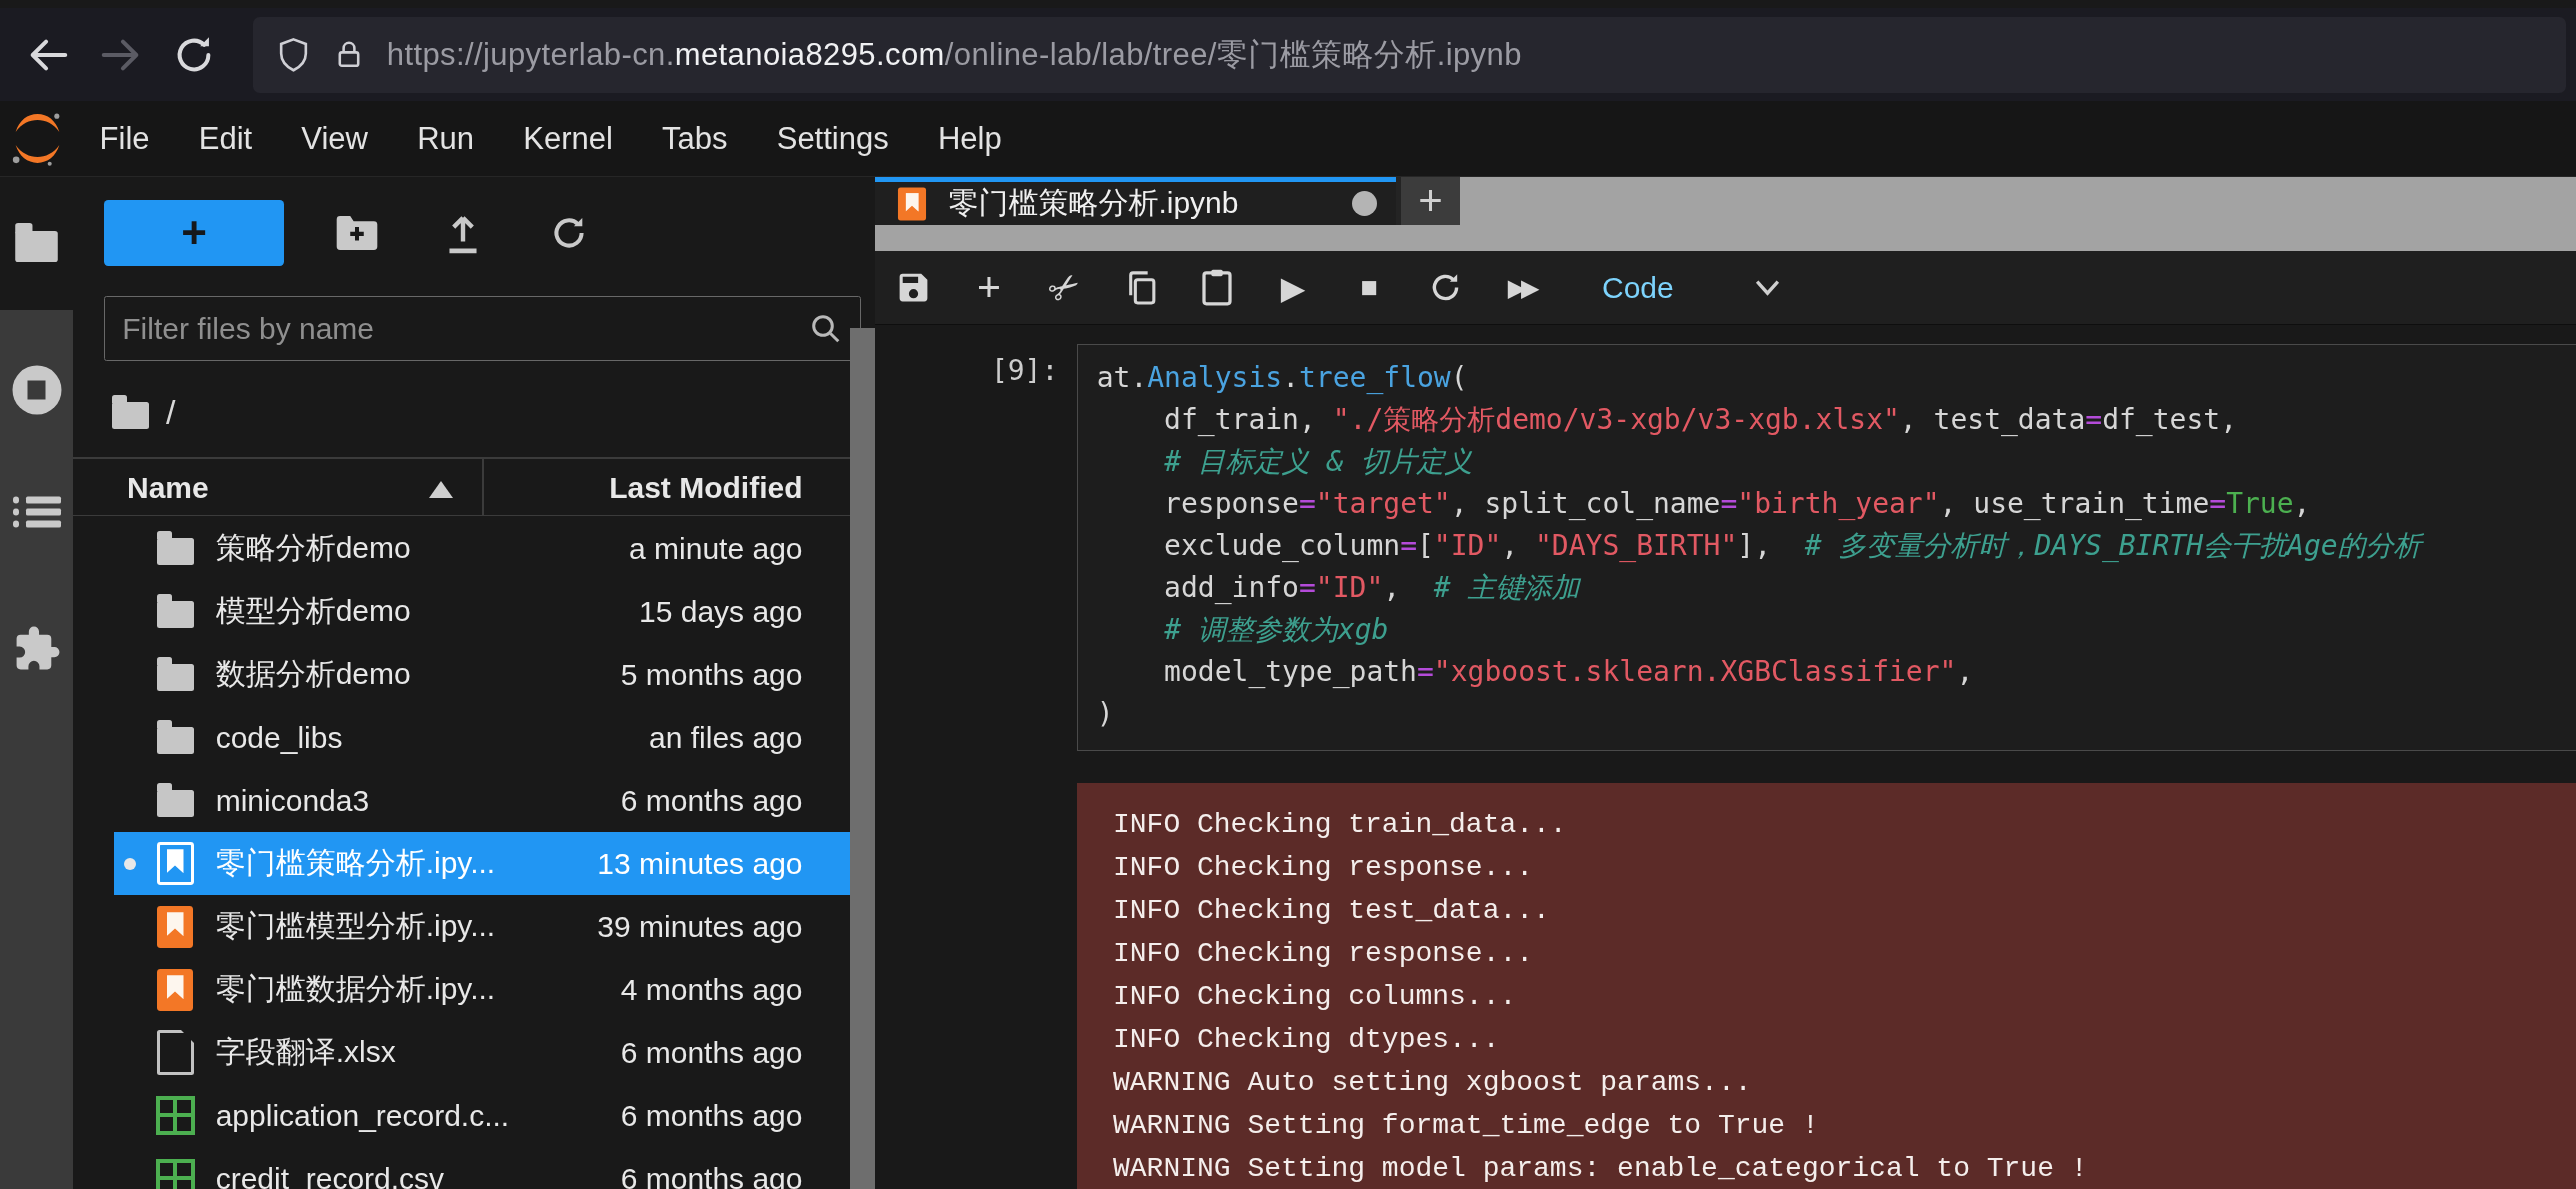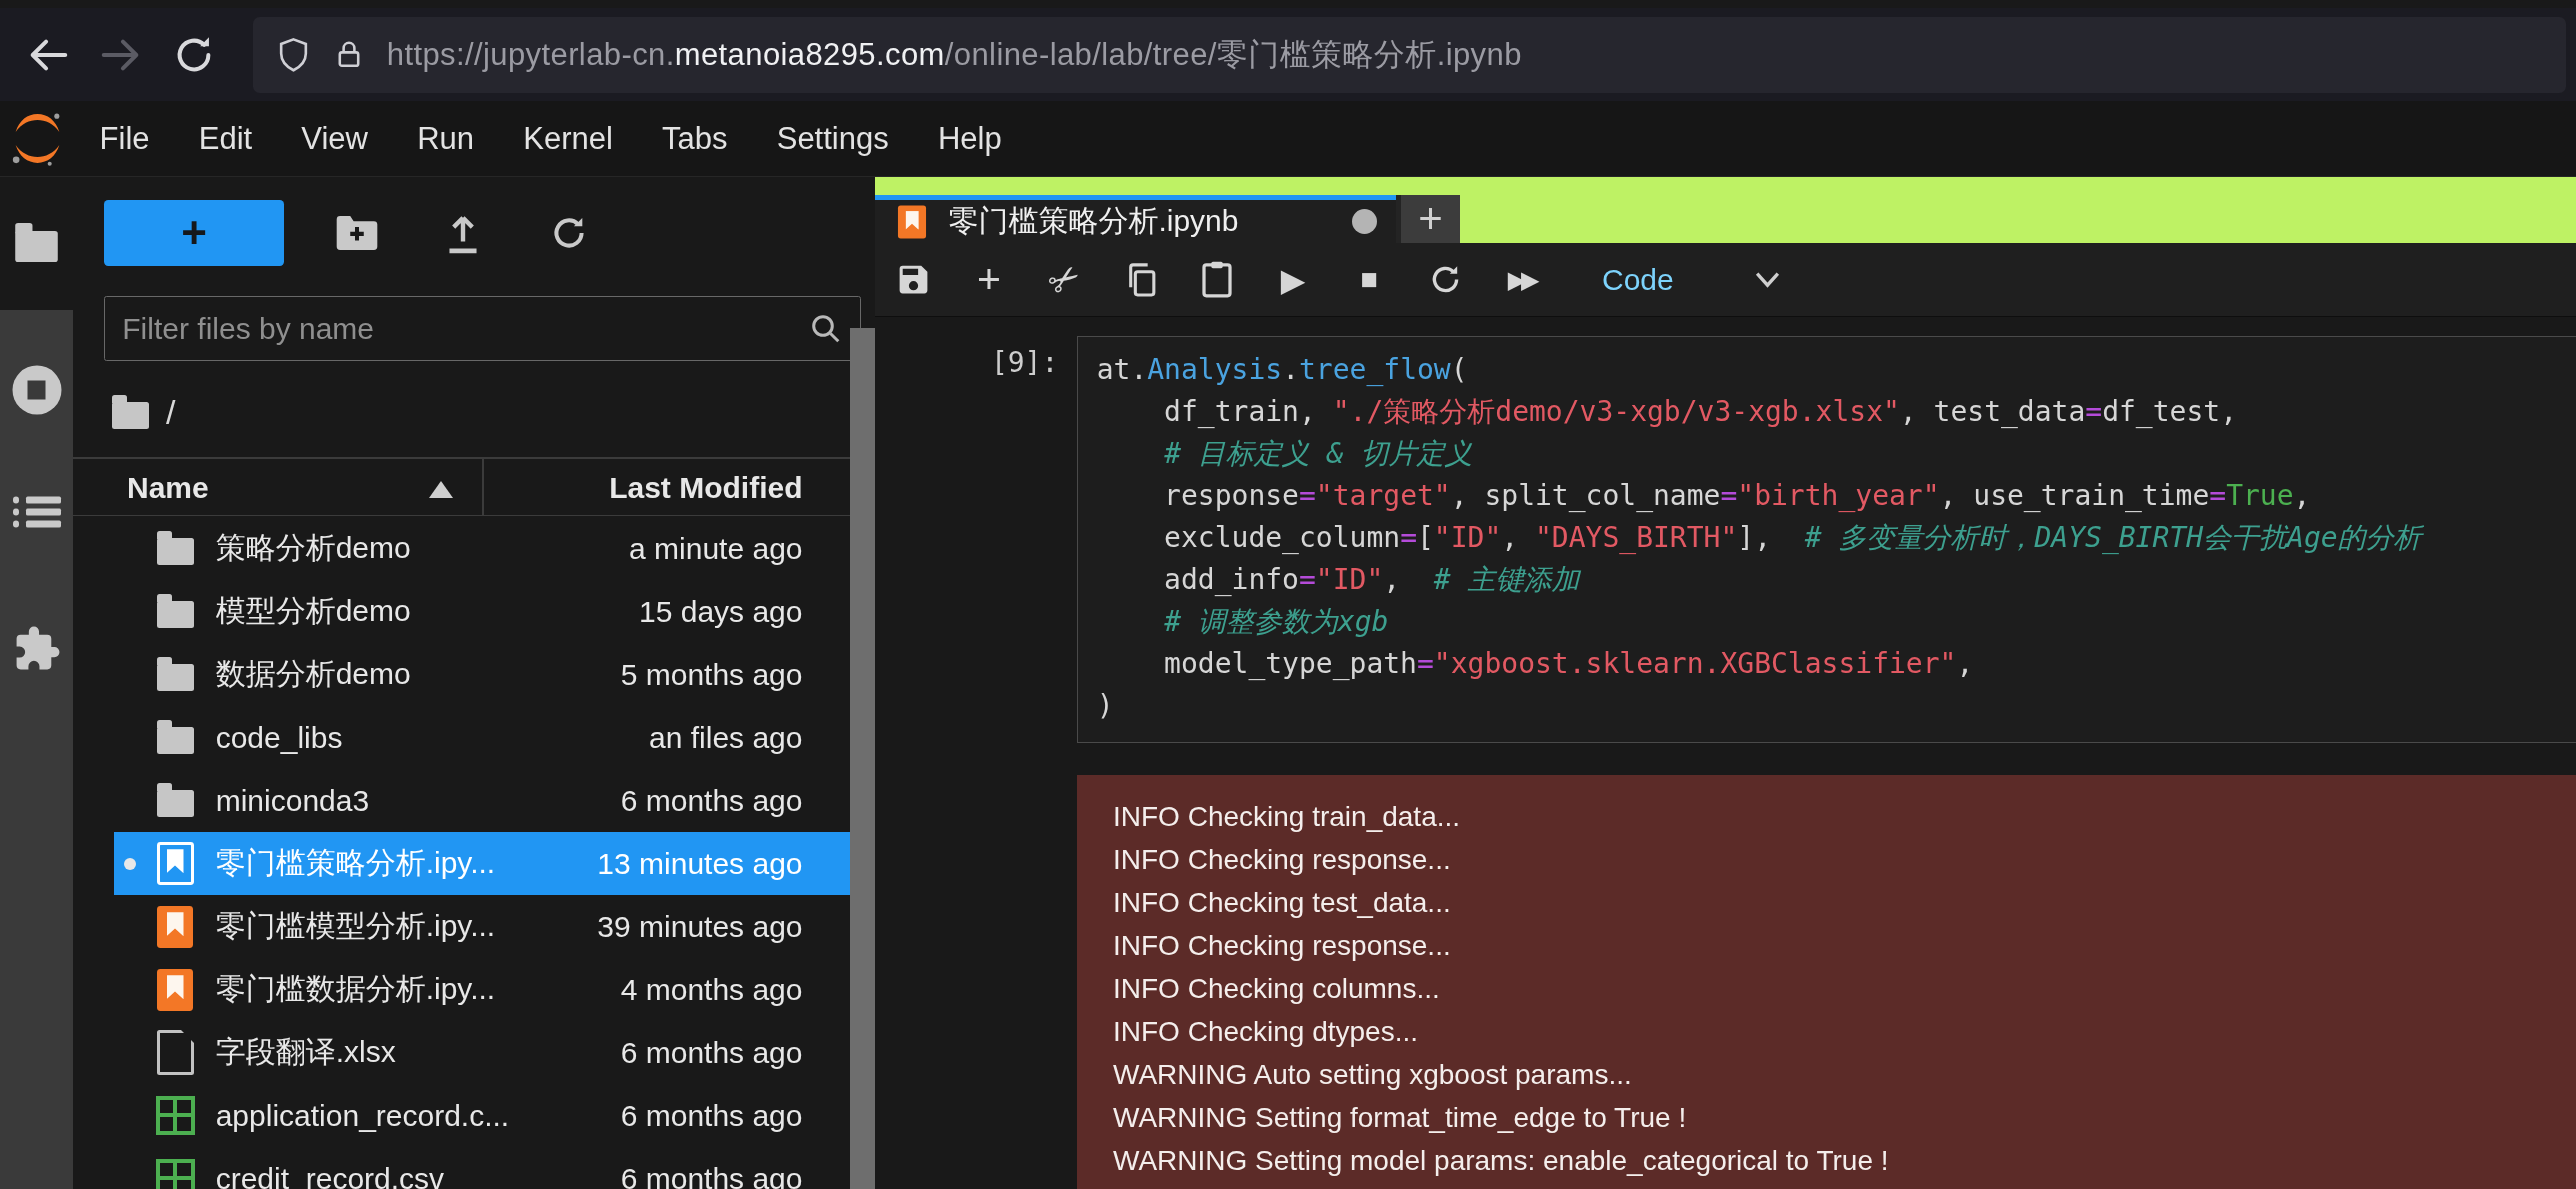--- a/index.html
+++ b/index.html
@@ -74,21 +74,21 @@
       linear-gradient(#4caf50,#4caf50) center/4.2px 100% no-repeat;background-color:#191919;}
   
   .icon-kernels{width:49px;height:49px;border-radius:50%;background:#c9c9c9;position:relative;}
   .icon-kernels::after{content:'';position:absolute;left:50%;top:50%;width:18.7px;height:18.7px;margin:-9.3px 0 0 -9.3px;background:#3a3a3a;}
   .icon-toc{width:48px;}
   .icon-toc .trow{display:flex;align-items:center;margin:5.1px 0;}
   .icon-toc .tdot{width:6.8px;height:6.8px;border-radius:50%;background:#c9c9c9;margin-right:6.8px;}
   .icon-toc .tbar{height:6.8px;flex:1;background:#c9c9c9;border-radius:1.7px;}
   
   .main{flex:1;display:flex;flex-direction:column;min-width:0;}
-  .tabbar{height:66px;background:#bef264;display:flex;align-items:flex-end;}
+  .tabbar{height:74px;background:#a3a3a3;display:flex;align-items:flex-start;}
   .tabzone{display:flex;background:#242424;}
   .tab{width:521px;background:#1f1f1f;border-top:5.1px solid #2196f3;display:flex;align-items:center;
       padding:0 18.7px;gap:18.7px;box-sizing:border-box;}
   .tab .tab-title{font-size:30px;color:#f0f0f0;white-space:nowrap;overflow:hidden;text-overflow:ellipsis;}
   .tab .dirty{width:25.5px;height:25.5px;border-radius:50%;background:#b4b4b4;margin-left:auto;flex:0 0 auto;}
   .tab .icon-nb{transform:scale(.78);transform-origin:center;}
   .newtab{width:59px;margin-left:5.1px;background:#3c3c3c;display:flex;align-items:center;justify-content:center;
       color:#d0d0d0;font-size:42px;font-weight:300;}
   .nbtoolbar{height:73px;background:#1f1f1f;border-bottom:1.7px solid #0e0e0e;display:flex;align-items:center;color:#d6d6d6;}
   .tb-btn{width:76px;height:59px;display:flex;align-items:center;justify-content:center;flex:0 0 auto;}
@@ -102,21 +102,21 @@
   .cellrow{display:flex;}
   .prompt{width:202px;flex:0 0 auto;text-align:right;padding:10.2px 18.7px 0 0;box-sizing:border-box;
       font-family:"DejaVu Sans Mono",monospace;font-size:28px;color:#cdcdcd;}
   .editor{flex:1;background:#1d1d1d;border:1.7px solid #4a4a4a;border-right:none;padding:12px 0 15.3px 18.7px;min-width:0;overflow:hidden;}
   .codeline{font-family:"DejaVu Sans Mono",monospace;font-size:28px;line-height:42px;white-space:pre;}
   .tk-d{color:#d6d6d6;} .tk-b{color:#4aa3e0;} .tk-s{color:#e25963;}
   .tk-o{color:#b44bd9;} .tk-g{color:#4cb050;} .tk-c{color:#3da08f;font-style:italic;}
   .outrow{display:flex;margin-top:32px;}
   .outgutter{width:202px;flex:0 0 auto;}
   .outbox{flex:1;background:#5c2b28;padding:20.4px 0 20.4px 36px;min-width:0;overflow:hidden;}
-  .outline{font-family:Liberation Sans, sans-serif;font-size:28px;line-height:43px;color:#f4eeec;white-space:pre;}
+  .outline{font-family:Liberation Mono, monospace;font-size:28px;line-height:43px;color:#f4eeec;white-space:pre;}
   svg{display:block;}
 </style>
 </head>
 <body>
 
 <div class="browser-bar">
   <div class="nav-btn">
     <svg width="46" height="46" viewBox="0 0 24 24">
       <path d="M21 12H4M11 5l-7 7 7 7" fill="none" stroke="#d9d9dc" stroke-width="2.1" stroke-linecap="round" stroke-linejoin="round"></path>
     </svg>

